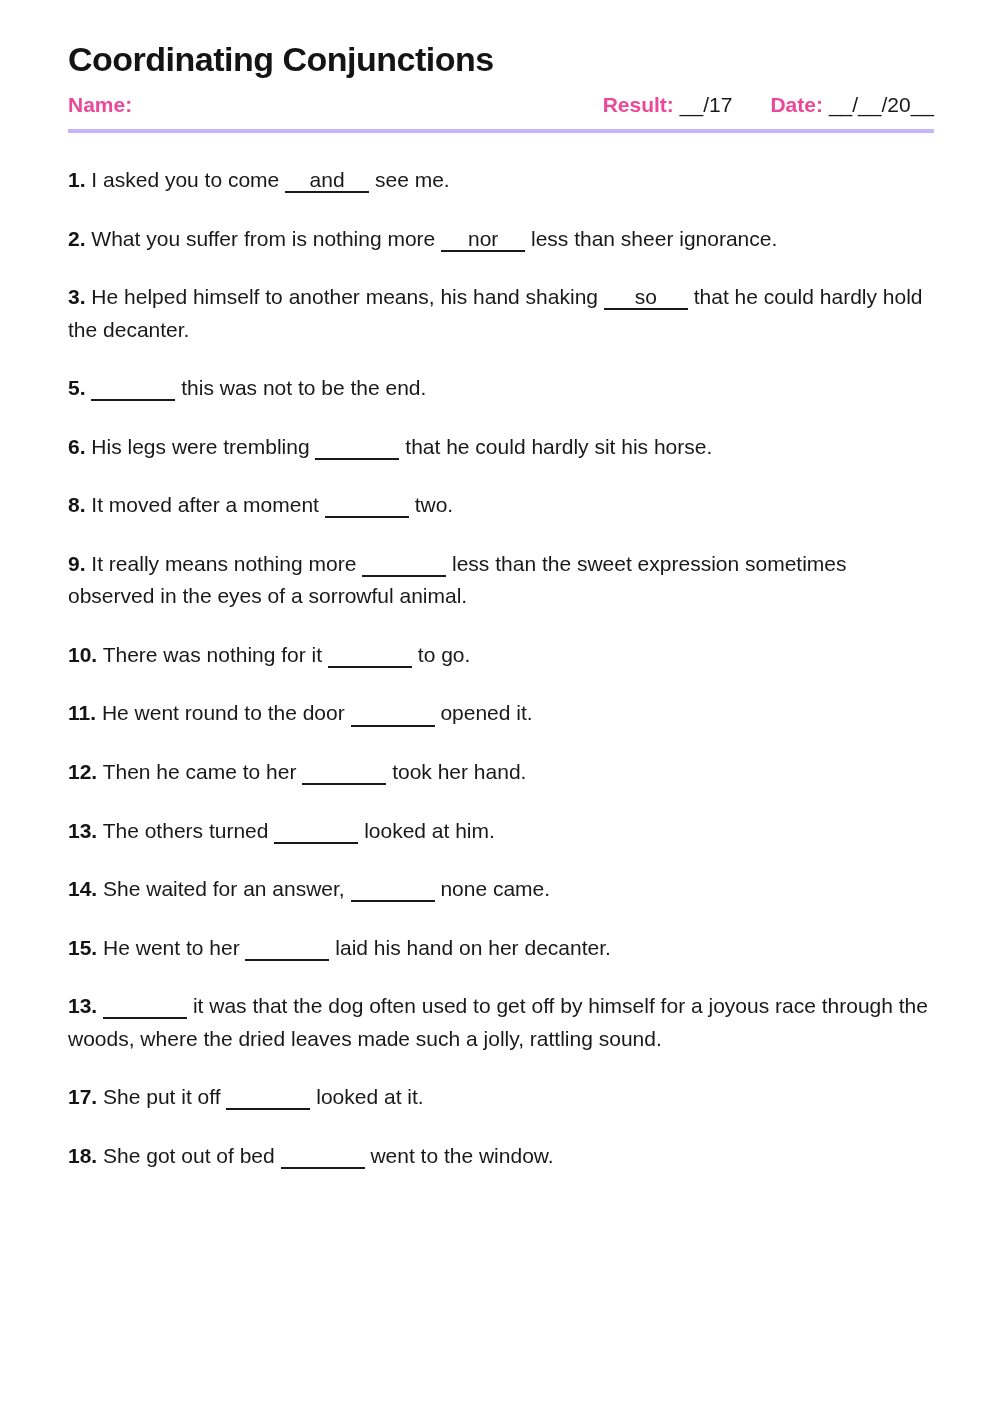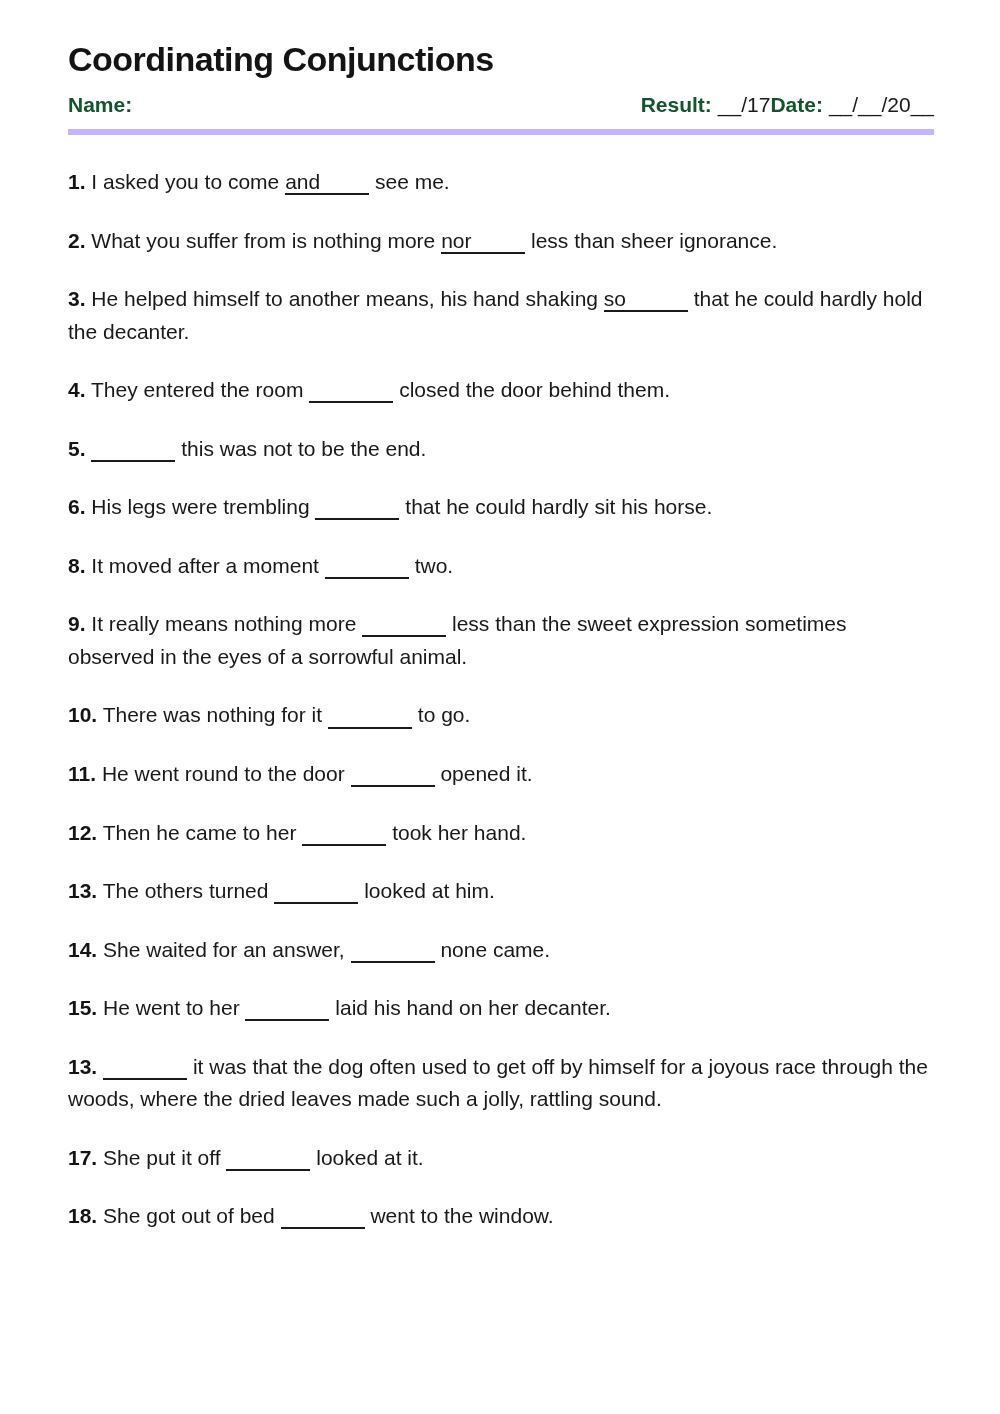--- a/index.html
+++ b/index.html
@@ -19,45 +19,46 @@
     overflow: hidden;
   }
   .worksheet-title {
     font-size: 34px;
     font-weight: bold;
     margin: 0 0 14px 0;
     letter-spacing: -0.5px;
     color: #141414;
   }
   .header-block {
-    border-bottom: 6px solid #c4b5fd;
+    border-bottom: 4px solid #c4b5fd;
     padding-bottom: 12px;
   }
   .meta-row {
     display: flex;
     align-items: baseline;
     font-size: 21px;
   }
   .name-group { flex: 1; }
-  .label-bold { font-weight: bold; color: #14532d; }
+  .label-bold { font-weight: bold; color: #ec4899; }
   .meta-value { font-weight: normal; white-space: pre; }
-  .result-group { }
+  .result-group { margin-right: 38px; }
   .result-group .meta-value, .date-group .meta-value { margin-left: 6px; }
   .items-list {
     margin-top: 31px;
   }
   .item {
     font-size: 21px;
     line-height: 1.55;
     margin: 0 0 26px 0;
   }
   .num { font-weight: bold; color: #141414; }
   .blank {
     display: inline-block;
     min-width: 84px;
+    text-align: center;
     border-bottom: 2.5px solid #1a1a1a;
     line-height: 1.05;
     vertical-align: baseline;
   }
 </style>
 </head>
 <body>
 
 <div class="page">
 
@@ -91,26 +92,20 @@
     <span class="after">less than sheer ignorance.</span>
   </p>
 
   <p class="item">
     <b class="num">3.</b>
     <span class="before">He helped himself to another means, his hand shaking</span>
     <span class="blank">so</span>
     <span class="after">that he could hardly hold the decanter.</span>
   </p>
 
-  <p class="item">
-    <b class="num">4.</b>
-    <span class="before">They entered the room</span>
-    <span class="blank">&nbsp;</span>
-    <span class="after">closed the door behind them.</span>
-  </p>
 
   <p class="item">
     <b class="num">5.</b>
     
     <span class="blank">&nbsp;</span>
     <span class="after">this was not to be the end.</span>
   </p>
 
   <p class="item">
     <b class="num">6.</b>

